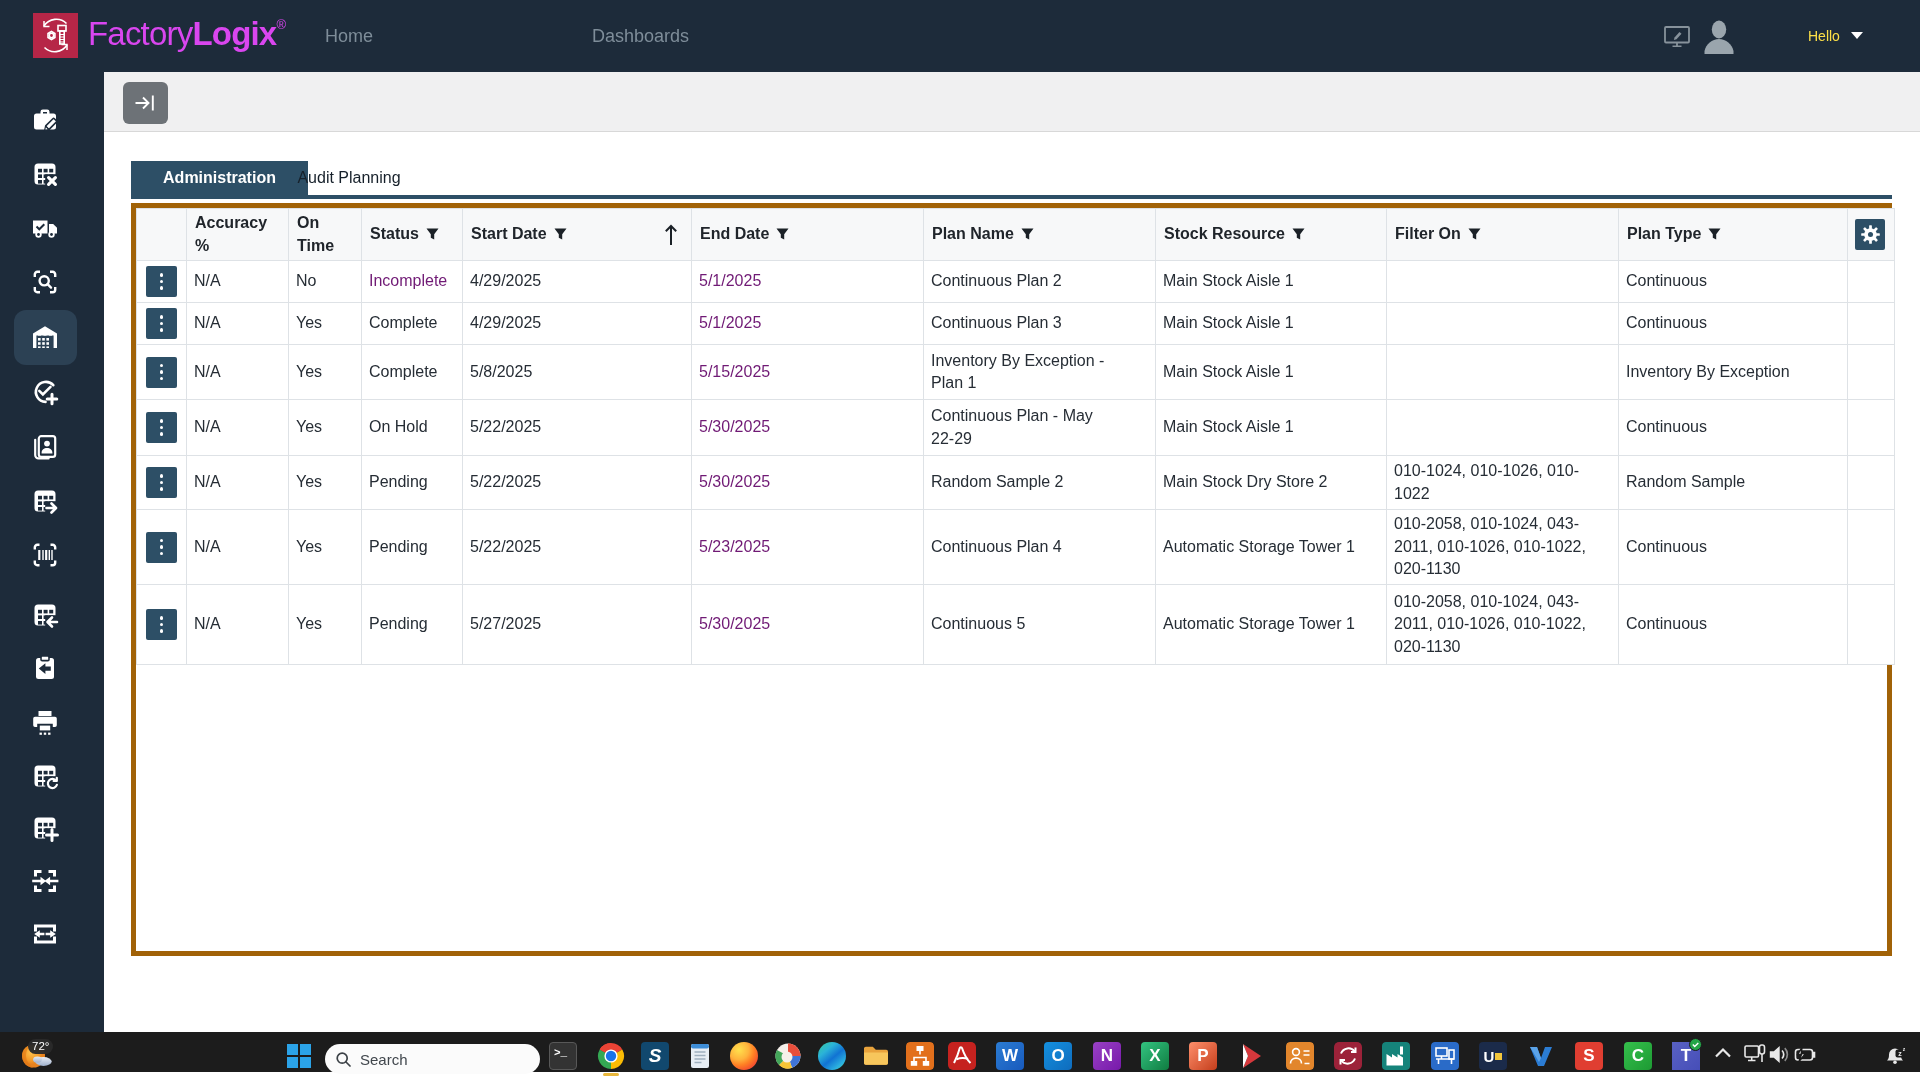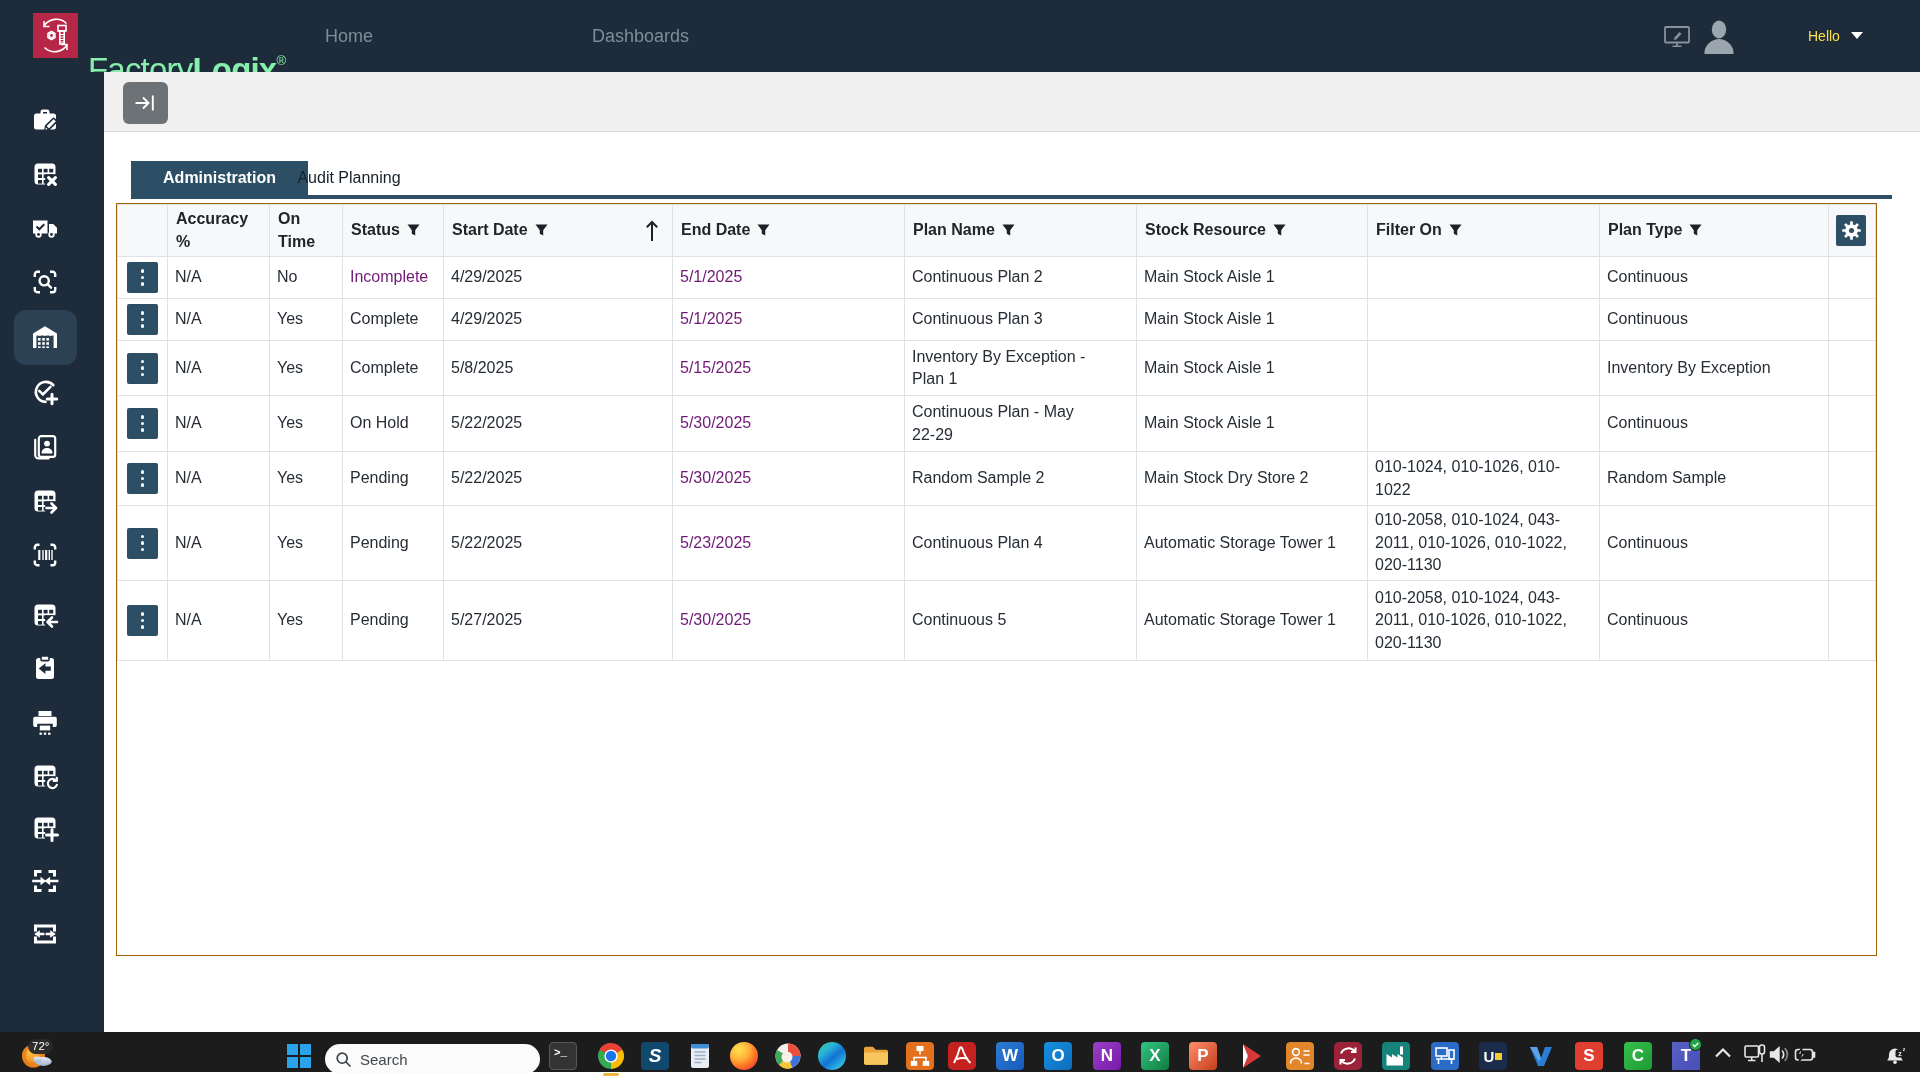--- a/index.html
+++ b/index.html
@@ -1,20 +1,20 @@
 <!DOCTYPE html>
 <html><head>
 <meta charset="utf-8">
 <style>
   * { margin:0; padding:0; box-sizing:border-box; }
   html,body { width:1920px; height:1080px; overflow:hidden; font-family:"Liberation Sans", sans-serif; background:#fff; }
 
   #navbar { position:absolute; left:0; top:0; width:1920px; height:72px; background:#1d2b3a; }
   #logo-sq { position:absolute; left:33px; top:13px; width:45px; height:45px; background:#b62647; }
-  #logo-text { position:absolute; left:88px; top:15px; font-size:33px; color:#86efac; font-weight:300; letter-spacing:-0.8px;margin-top:36px; }
+  #logo-text { position:absolute; left:88px; top:15px; font-size:33px; color:#d946ef; font-weight:300; letter-spacing:-0.8px; }
   #logo-text b { font-weight:700; }
   #logo-text sup { font-size:13px; font-weight:400; vertical-align:16px; letter-spacing:0; }
   .navlink { position:absolute; top:0; height:72px; line-height:72px; font-size:18px; color:#7e8d99; }
   #nav-home { left:325px; }
   #nav-mm { left:390px; color:#fff; }
   #nav-db { left:592px; }
   #topico-mon { position:absolute; left:1664px; top:26px; }
   #topico-user { position:absolute; left:1703px; top:20px; }
   #hello { position:absolute; left:1808px; top:0; height:72px; line-height:72px; font-size:14px; color:#fde047; }
   #hello .caret { display:inline-block; margin-left:11px; width:0; height:0; border-left:6px solid transparent; border-right:6px solid transparent; border-top:7px solid #fff; vertical-align:2px; }
@@ -24,21 +24,21 @@
   #sihl { position:absolute; left:14px; top:238px; width:63px; height:55px; background:#2c4154; border-radius:12px; }
 
   #toolbar { position:absolute; left:104px; top:72px; width:1816px; height:60px; background:#f0f0f1; border-bottom:1px solid #d8d8d8; }
   #collapse-btn { position:absolute; left:19px; top:10px; width:45px; height:42px; background:#6d7277; border-radius:6px; display:flex; align-items:center; justify-content:center; }
   #content { position:absolute; left:104px; top:133px; width:1816px; height:899px; background:#fff; }
 
   #tab-admin { position:absolute; left:27px; top:28px; width:177px; height:34px; background:#2d4f66; color:#fff; font-weight:bold; font-size:16px; text-align:center; line-height:34px; }
   #tab-audit { position:absolute; left:176px; top:28px; width:138px; height:34px; color:#16202a; font-size:16px; text-align:center; line-height:34px; }
   #tab-bar { position:absolute; left:27px; top:62px; width:1761px; height:4px; background:#2d4f66; }
 
-  #grid { position:absolute; left:12px; top:70px; width:1761px; height:753px; border:1px solid #a16207; }
+  #grid { position:absolute; left:27px; top:70px; width:1761px; height:753px; border:5px solid #a16207; }
   table { border-collapse:collapse; table-layout:fixed; width:1759px; font-size:16px; color:#262d35; }
   th, td { border:1px solid #dee2e6; padding:0 9px 0 7px; vertical-align:middle; overflow:hidden; line-height:22.5px; }
   td.plan { padding-right:44px; }
   thead th { background:#f7f8f9; font-weight:bold; color:#20252b; text-align:left; padding-left:8px; height:52px; position:relative; }
   tbody tr td { background:#fff; }
   .red { color:#701a75; }
   .kebab { width:31px; height:31px; background:#2d4f66; border-radius:2px; margin-left:2px; display:flex; flex-direction:column; align-items:center; justify-content:center; gap:3px; }
   .kebab i { width:3.5px; height:3.5px; border-radius:50%; background:#fff; }
   .funnel { margin-left:7px; vertical-align:-1px; }
   #sort-up { position:absolute; right:13px; top:14px; }

